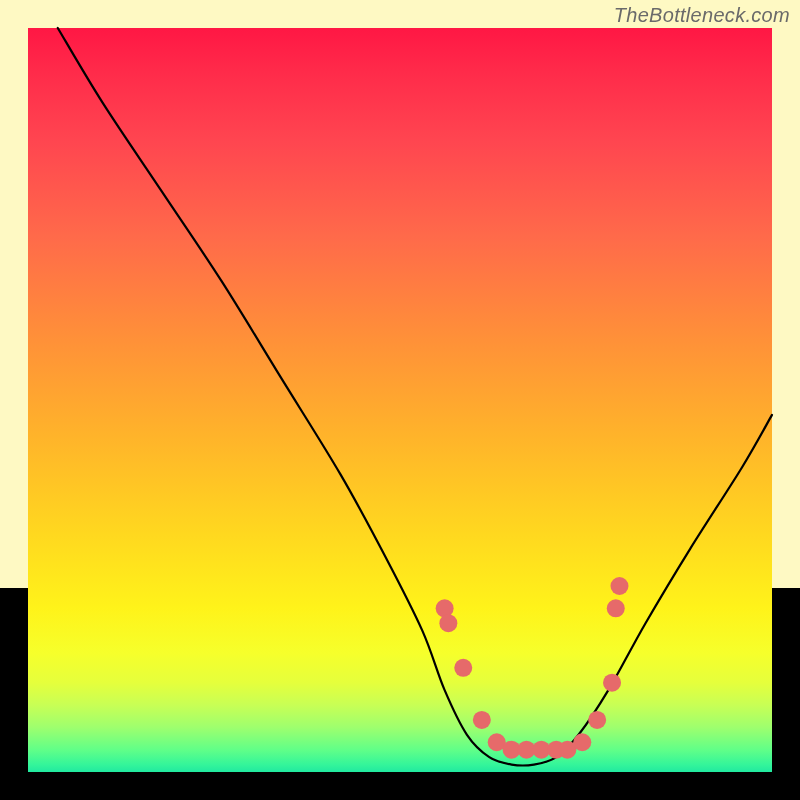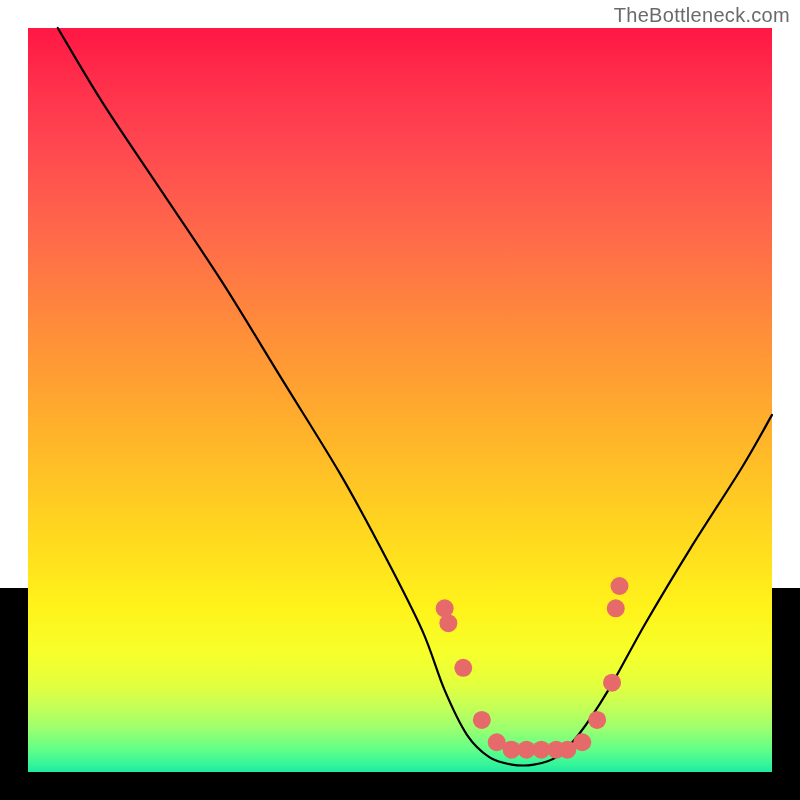--- a/index.html
+++ b/index.html
@@ -10,21 +10,22 @@
     background: #000;
     overflow: hidden;
     font-family: Arial, Helvetica, sans-serif;
   }
   .frame {
     position: absolute;
     top: 0;
     left: 0;
     width: 800px;
     height: 588px;
-    background: #ffffff;
+    background: #fef9c3;
+    font-style: italic;
   }
   .plot-area {
     position: absolute;
     top: 28px;
     left: 28px;
     width: 744px;
     height: 744px;
     
     background: linear-gradient(
       to bottom,

